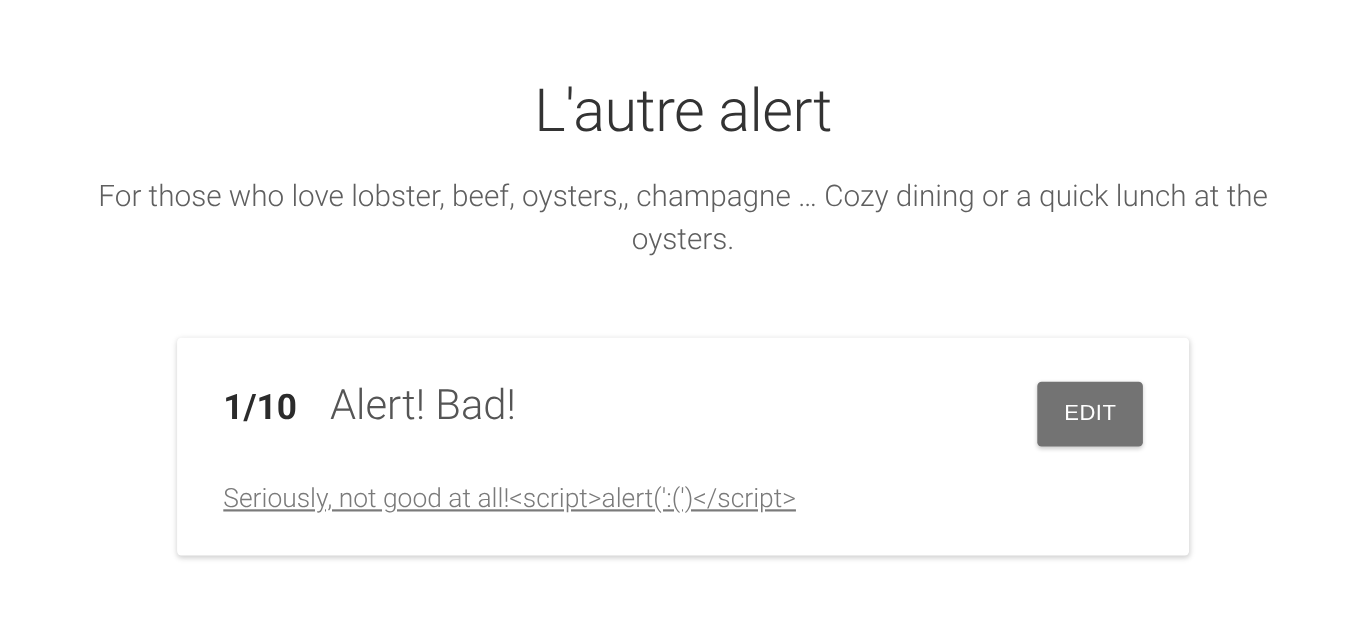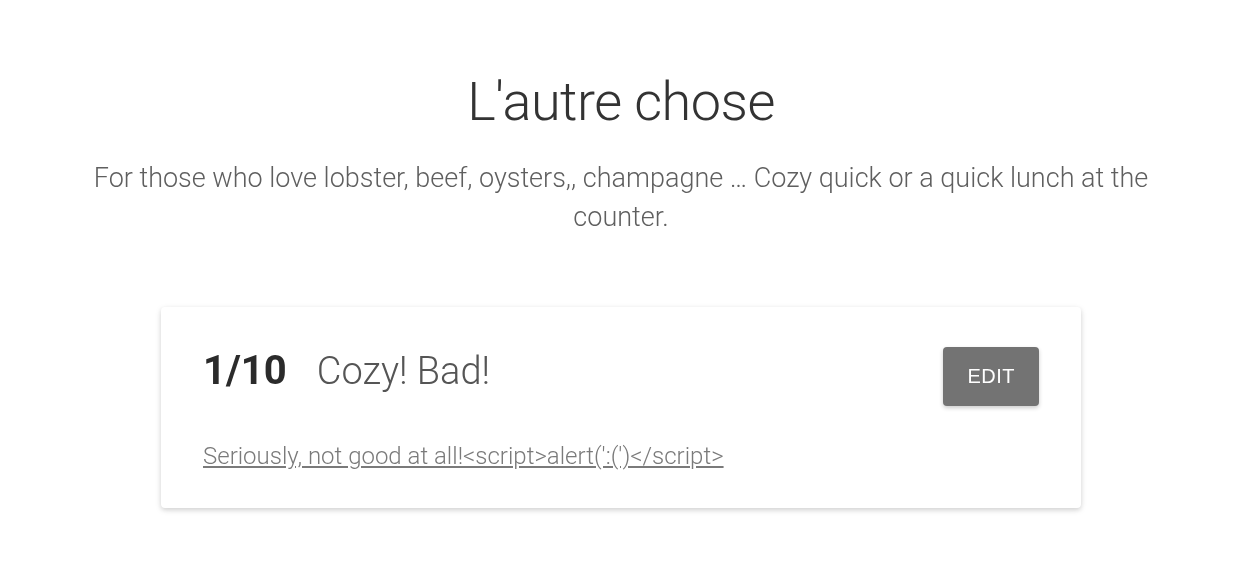--- a/index.html
+++ b/index.html
@@ -45,21 +45,21 @@
       text-align: left;
       position: relative;
     }
     .review-header {
       display: flex;
       align-items: baseline;
       gap: 30px;
       margin-bottom: 48px;
     }
     .rating {
-      font-size: 40px;
+      font-size: 32px;
       font-weight: 700;
       color: #2b2b2b;
     }
     .review-title {
       font-size: 38px;
       font-weight: 300;
       color: #555555;
     }
     .review-body {
       font-size: 24px;
@@ -80,24 +80,24 @@
       letter-spacing: 0.5px;
       padding: 18px 24px;
       cursor: pointer;
       box-shadow: 0 2px 4px rgba(0,0,0,0.2);
     }
   </style>
 </head>
 <body>
 
 <div class="container">
-  <h1 class="title">L'autre chose</h1>
-  <p class="description">For those who love lobster, beef, oysters,, champagne … Cozy quick or a quick lunch at the counter.</p>
+  <h1 class="title">L'autre alert</h1>
+  <p class="description">For those who love lobster, beef, oysters,, champagne … Cozy dining or a quick lunch at the oysters.</p>
 
   <div class="review-card">
     <div class="review-header">
       <span class="rating">1/10</span>
-      <span class="review-title">Cozy! Bad!</span>
+      <span class="review-title">Alert! Bad!</span>
     </div>
     <button class="edit-button">EDIT</button>
     <p class="review-body">Seriously, not good at all!&lt;script&gt;alert(':(')&lt;/script&gt;</p>
   </div>
 </div>
 
 </body></html>

